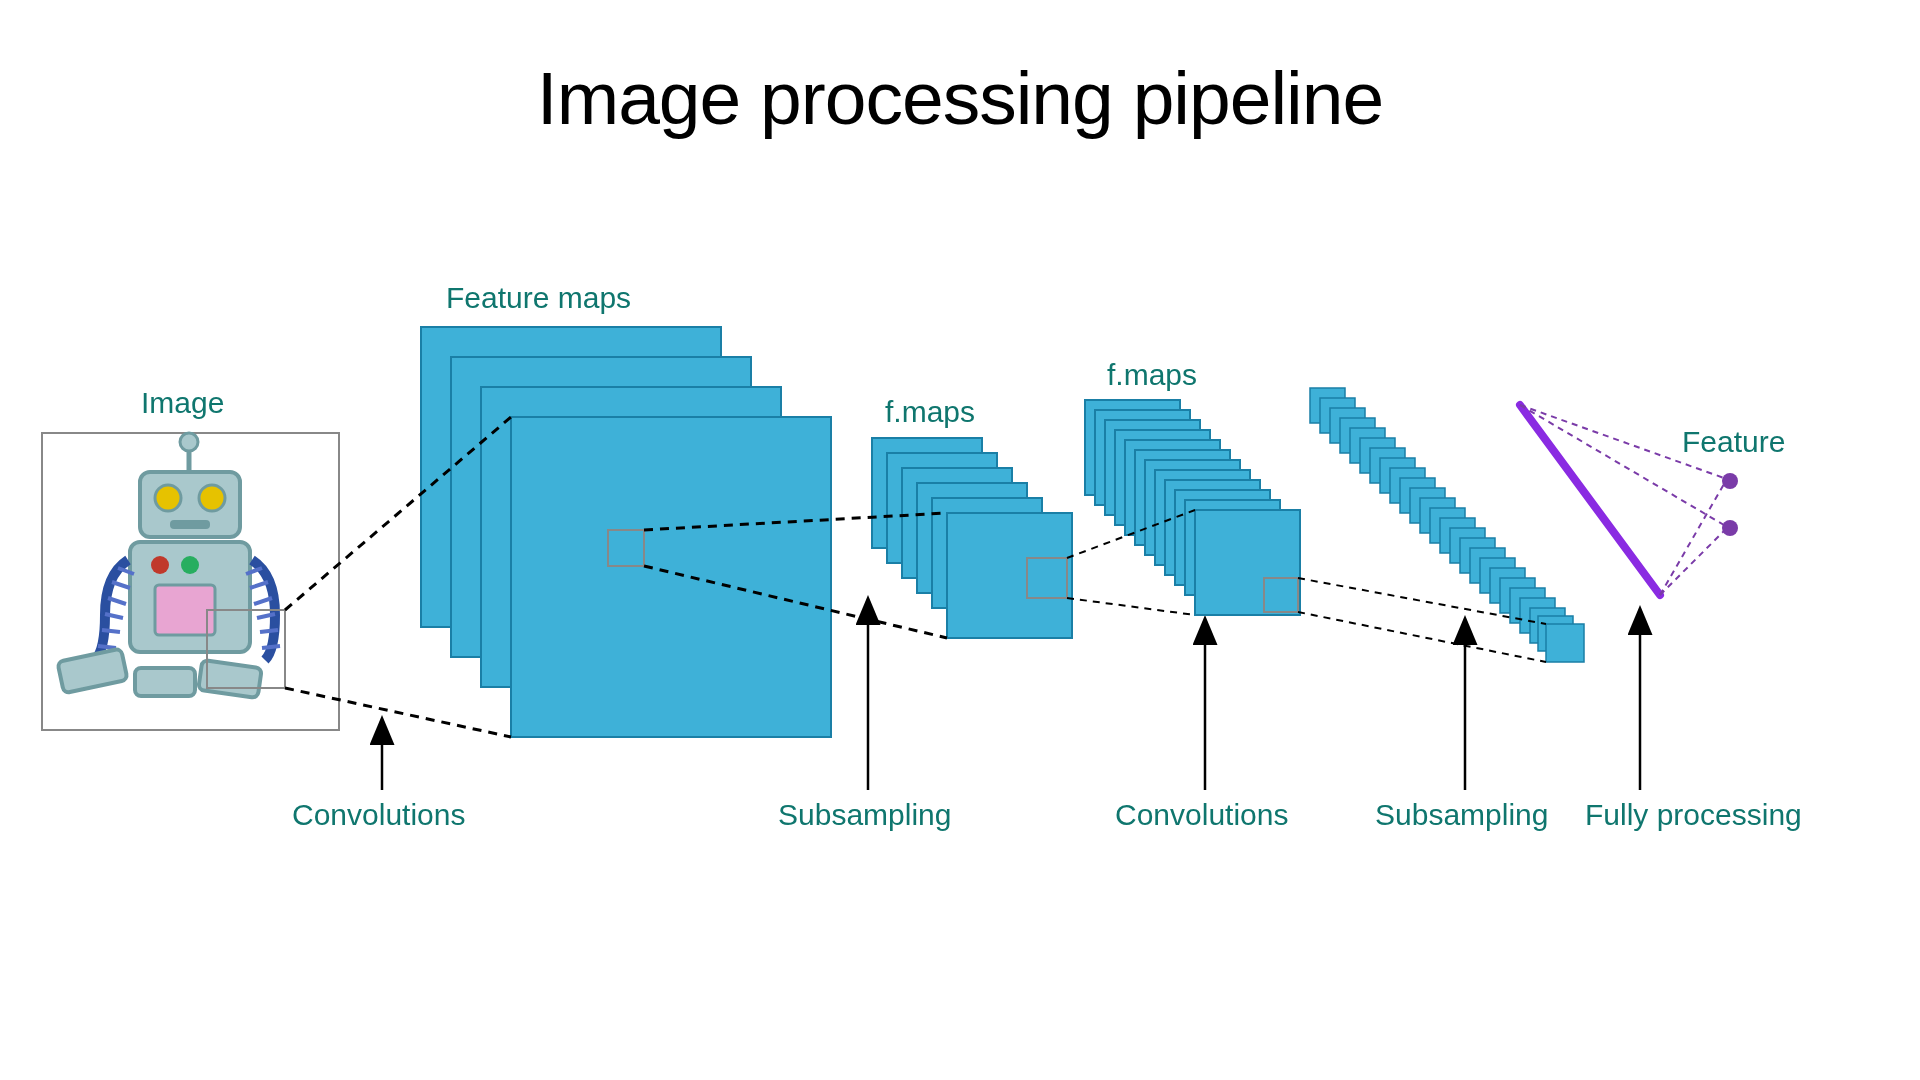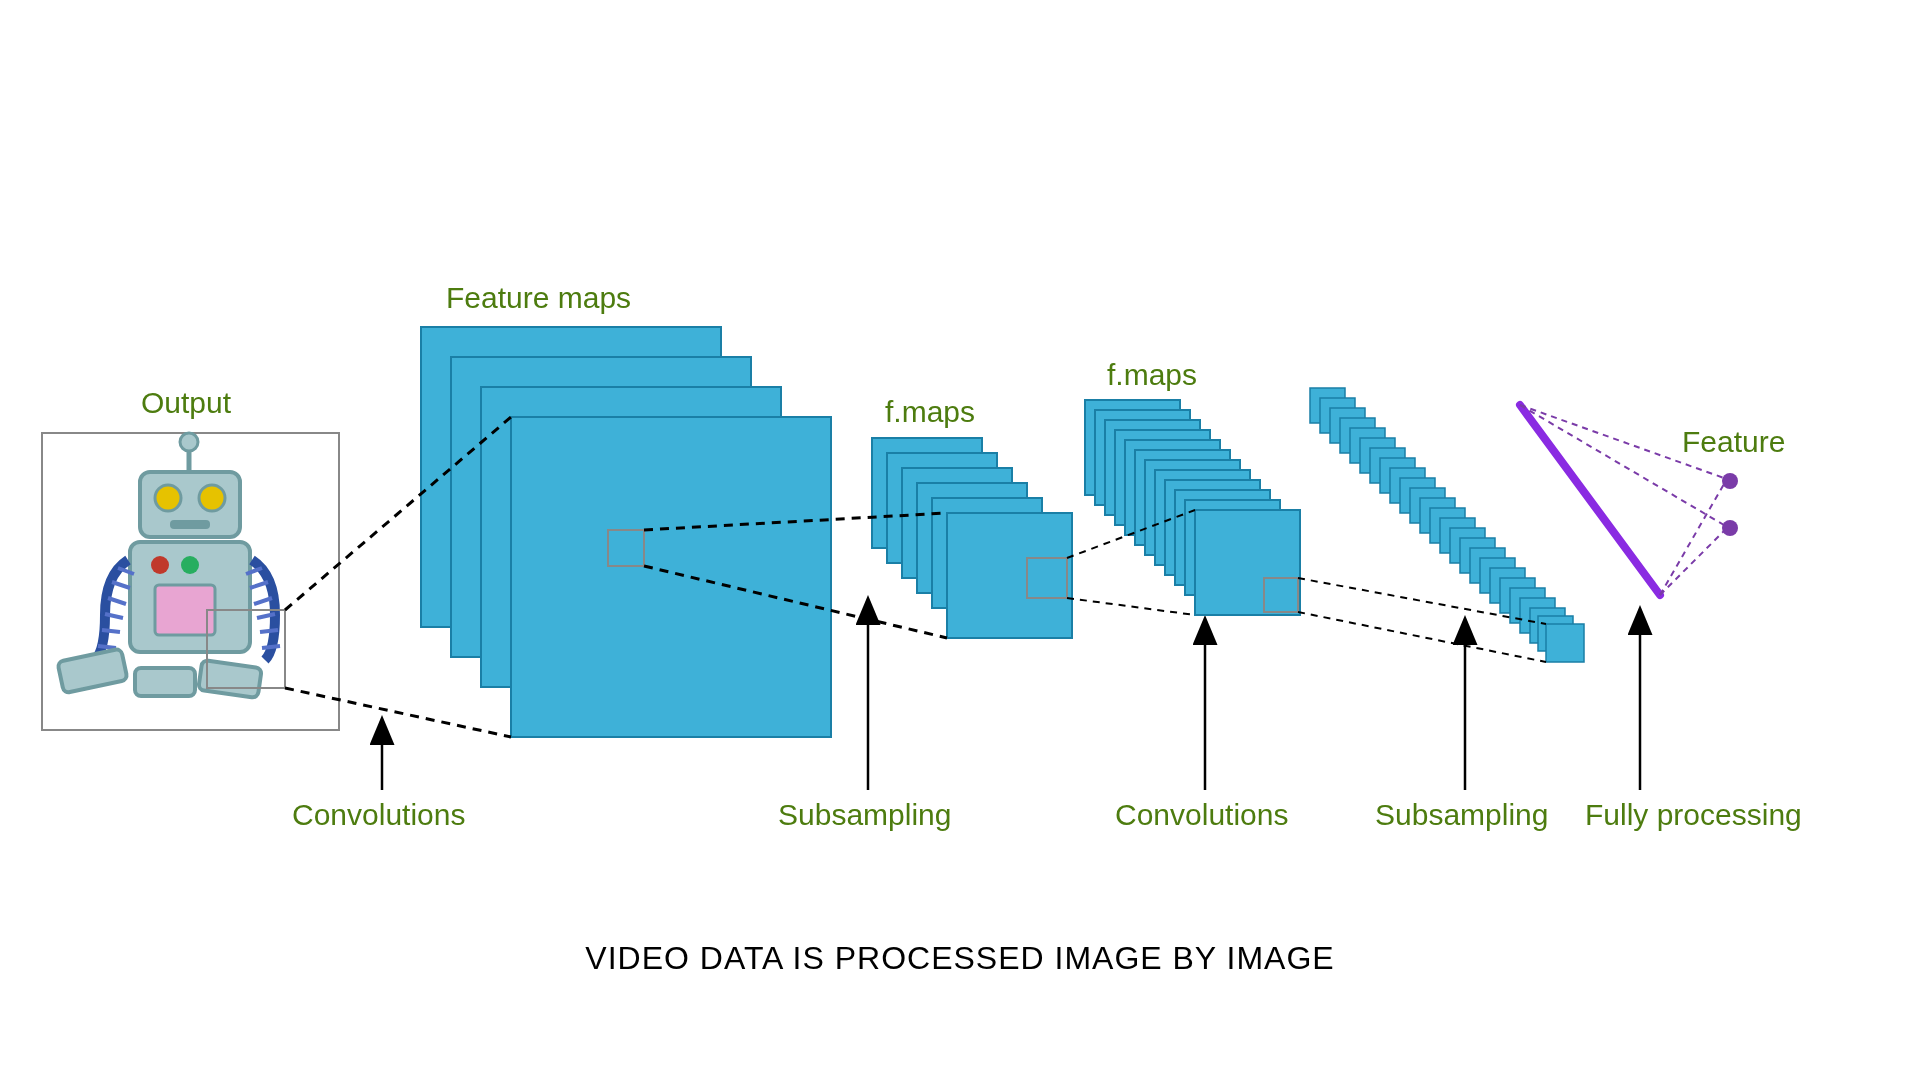--- a/index.html
+++ b/index.html
@@ -1,29 +1,30 @@
 <!DOCTYPE html>
 <html><head>
 <meta charset="utf-8">
 <style>
   * { box-sizing: border-box; margin: 0; padding: 0; }
   html, body { width: 1920px; height: 1080px; background: #fff; font-family: Arial, Helvetica, sans-serif; }
   .slide { position: relative; width: 1920px; height: 1080px; }
   .title { position: absolute; top: 55px; left: 0; right: 0; text-align: center; font-size: 75px; font-weight: 400; letter-spacing: -1px; color: #000; font-family: "Arial Narrow", Arial, sans-serif; }
   .caption { position: absolute; top: 940px; left: 0; right: 0; text-align: center; font-size: 32px; letter-spacing: 1px; color: #000; font-family: "Arial Narrow", Arial, sans-serif; }
-  .label { position: absolute; font-size: 30px; color: #4d7c0f; }
+  .label { position: absolute; font-size: 30px; color: #0f766e; }
   .diagram-svg { position: absolute; left: 0; top: 0; width: 1920px; height: 1080px; }
 </style>
 </head>
 <body>
 
 <div class="slide">
 
+  <div class="title">Image processing pipeline</div>
 
-  <div class="label" style="left:141px; top:386px;">Output</div>
+  <div class="label" style="left:141px; top:386px;">Image</div>
   <div class="label" style="left:446px; top:281px;">Feature maps</div>
   <div class="label" style="left:885px; top:395px;">f.maps</div>
   <div class="label" style="left:1107px; top:358px;">f.maps</div>
   <div class="label" style="left:1682px; top:425px;">Feature</div>
 
   <div class="label" style="left:292px; top:798px;">Convolutions</div>
   <div class="label" style="left:778px; top:798px;">Subsampling</div>
   <div class="label" style="left:1115px; top:798px;">Convolutions</div>
   <div class="label" style="left:1375px; top:798px;">Subsampling</div>
   <div class="label" style="left:1585px; top:798px;">Fully processing</div>
@@ -163,15 +164,14 @@
 
     <g stroke="#7a3ba8" stroke-width="2" stroke-dasharray="6 5" fill="none">
       <line x1="1520" y1="405" x2="1724" y2="478"></line>
       <line x1="1660" y1="595" x2="1724" y2="484"></line>
       <line x1="1520" y1="405" x2="1724" y2="525"></line>
       <line x1="1660" y1="595" x2="1724" y2="531"></line>
     </g>
 
   </svg>
 
-  <div class="caption">VIDEO DATA IS PROCESSED IMAGE BY IMAGE</div>
 
 </div>
 
 </body></html>

